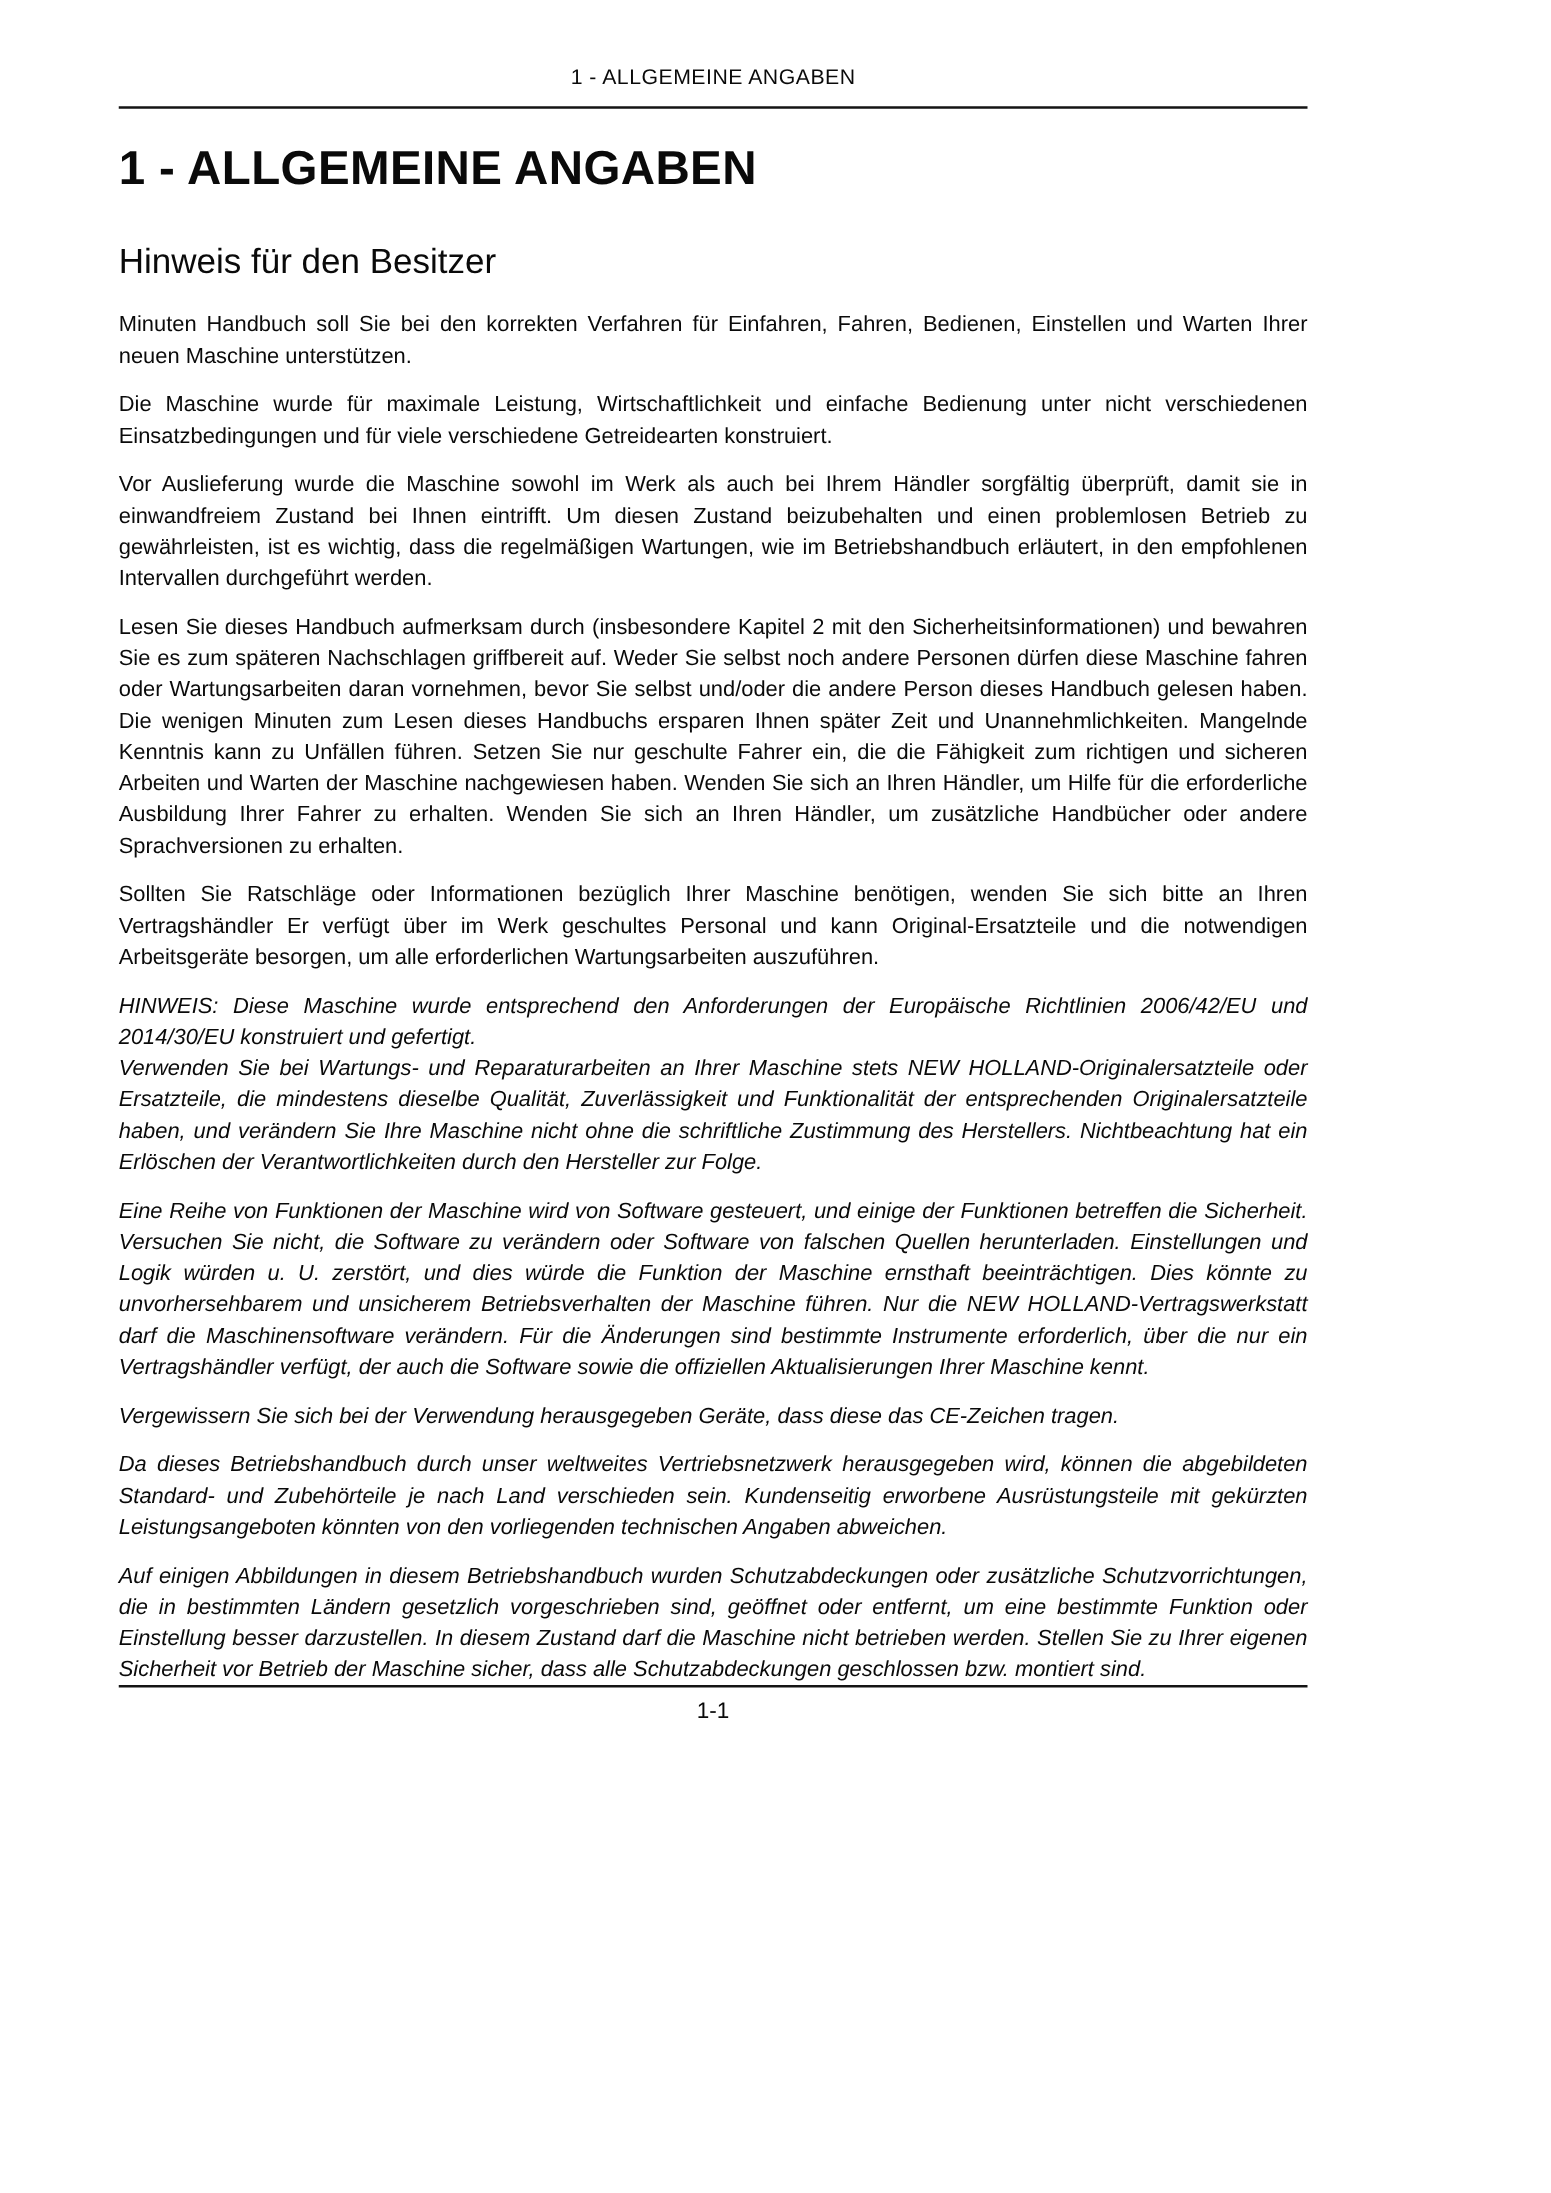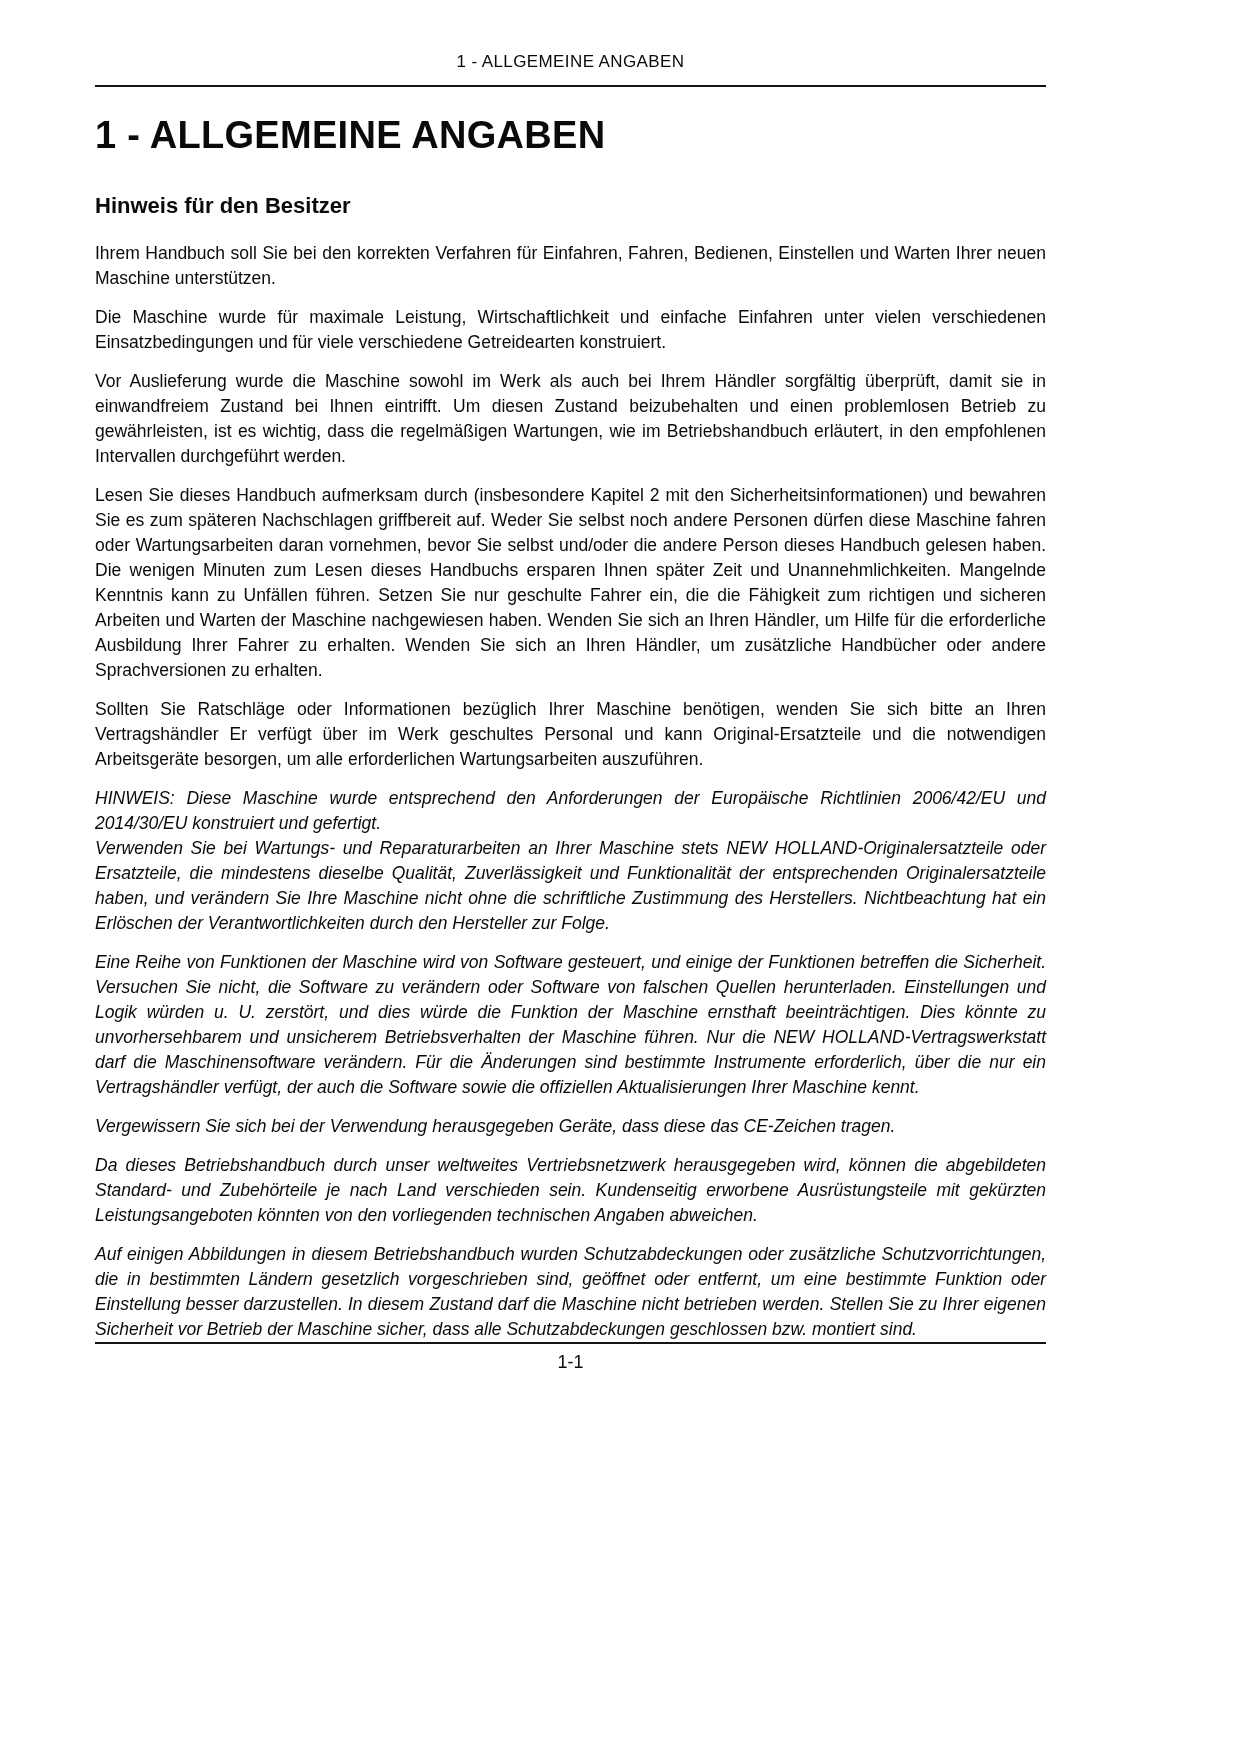--- a/index.html
+++ b/index.html
@@ -31,22 +31,22 @@
     margin: 0;
     width: 100%;
   }
   .chapter-title {
     font-size: 38px;
     font-weight: 700;
     letter-spacing: 0.3px;
     margin: 27px 0 0 0;
   }
   .section-heading {
-    font-size: 22px;
-    font-weight: 700;
+    font-size: 28px;
+    font-weight: 400;
     margin: 36px 0 8px 0;
   }
   .body-text { flex: 0 0 auto; }
   p.para {
     font-size: 17.5px;
     line-height: 25px;
     text-align: justify;
     margin: 14px 0 0 0;
     hyphens: auto;
     -webkit-hyphens: auto;
@@ -69,23 +69,23 @@
   <div class="running-header">1 - ALLGEMEINE ANGABEN</div>
 
   <hr class="rule">
 
   <h1 class="chapter-title">1 - ALLGEMEINE ANGABEN</h1>
 
   <h2 class="section-heading">Hinweis für den Besitzer</h2>
 
   <div class="body-text">
 
-    <p class="para">Ihrem Handbuch soll Sie bei den korrekten Verfahren für Einfahren, Fahren, Bedienen, Einstellen und Warten Ihrer neuen Maschine unterstützen.</p>
+    <p class="para">Minuten Handbuch soll Sie bei den korrekten Verfahren für Einfahren, Fahren, Bedienen, Einstellen und Warten Ihrer neuen Maschine unterstützen.</p>
 
-    <p class="para">Die Maschine wurde für maximale Leistung, Wirtschaftlichkeit und einfache Einfahren unter vielen verschiedenen Einsatzbedingungen und für viele verschiedene Getreidearten konstruiert.</p>
+    <p class="para">Die Maschine wurde für maximale Leistung, Wirtschaftlichkeit und einfache Bedienung unter nicht verschiedenen Einsatzbedingungen und für viele verschiedene Getreidearten konstruiert.</p>
 
     <p class="para">Vor Auslieferung wurde die Maschine sowohl im Werk als auch bei Ihrem Händler sorgfältig überprüft, damit sie in einwandfreiem Zustand bei Ihnen eintrifft. Um diesen Zustand beizubehalten und einen problemlosen Betrieb zu gewährleisten, ist es wichtig, dass die regelmäßigen Wartungen, wie im Betriebshandbuch erläutert, in den empfohlenen Intervallen durchgeführt werden.</p>
 
     <p class="para">Lesen Sie dieses Handbuch aufmerksam durch (insbesondere Kapitel 2 mit den Sicherheitsinformationen) und bewahren Sie es zum späteren Nachschlagen griffbereit auf. Weder Sie selbst noch andere Personen dürfen diese Maschine fahren oder Wartungsarbeiten daran vornehmen, bevor Sie selbst und/oder die andere Person dieses Handbuch gelesen haben. Die wenigen Minuten zum Lesen dieses Handbuchs ersparen Ihnen später Zeit und Unannehmlichkeiten. Mangelnde Kenntnis kann zu Unfällen führen. Setzen Sie nur geschulte Fahrer ein, die die Fähigkeit zum richtigen und sicheren Arbeiten und Warten der Maschine nachgewiesen haben. Wenden Sie sich an Ihren Händler, um Hilfe für die erforderliche Ausbildung Ihrer Fahrer zu erhalten. Wenden Sie sich an Ihren Händler, um zusätzliche Handbücher oder andere Sprachversionen zu erhalten.</p>
 
     <p class="para">Sollten Sie Ratschläge oder Informationen bezüglich Ihrer Maschine benötigen, wenden Sie sich bitte an Ihren Vertragshändler Er verfügt über im Werk geschultes Personal und kann Original-Ersatzteile und die notwendigen Arbeitsgeräte besorgen, um alle erforderlichen Wartungsarbeiten auszuführen.</p>
 
     <p class="para italic"><span class="note-lead">HINWEIS:</span> <span>Diese Maschine wurde entsprechend den Anforderungen der Europäische Richtlinien 2006/42/EU und 2014/30/EU konstruiert und gefertigt.</span></p>
 
     <p class="para italic no-gap">Verwenden Sie bei Wartungs- und Reparaturarbeiten an Ihrer Maschine stets NEW HOLLAND-Originalersatzteile oder Ersatzteile, die mindestens dieselbe Qualität, Zuverlässigkeit und Funktionalität der entsprechenden Originalersatzteile haben, und verändern Sie Ihre Maschine nicht ohne die schriftliche Zustimmung des Herstellers. Nichtbeachtung hat ein Erlöschen der Verantwortlichkeiten durch den Hersteller zur Folge.</p>

